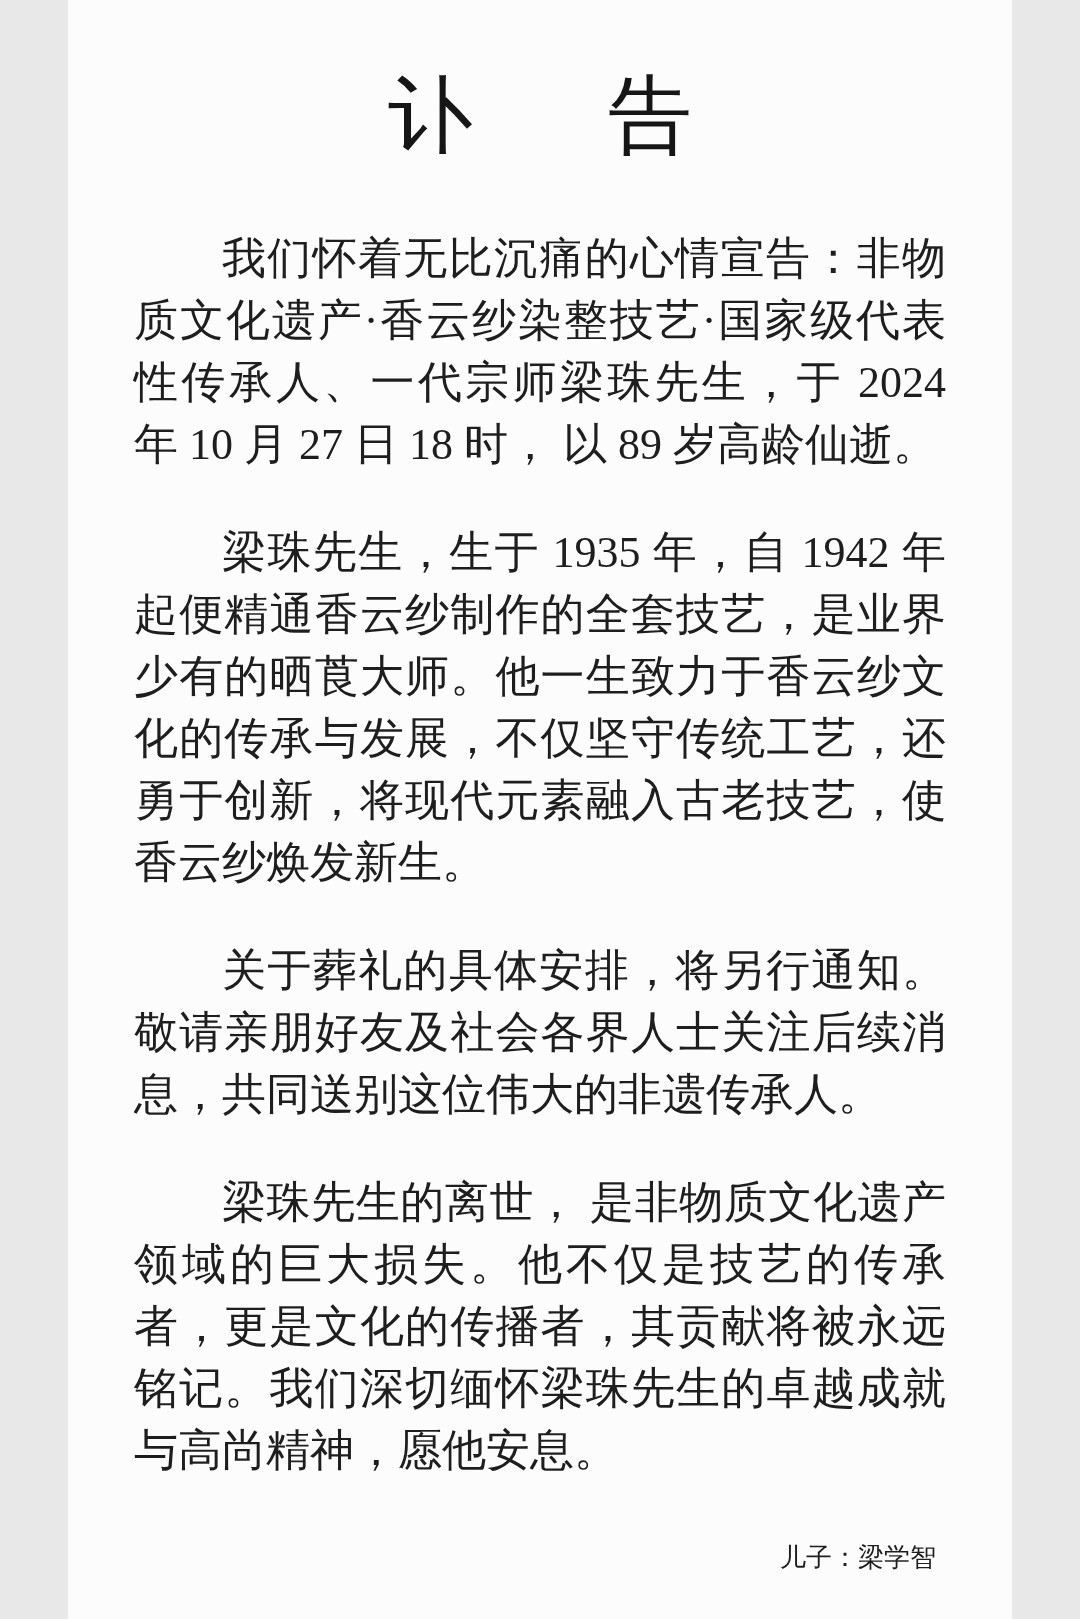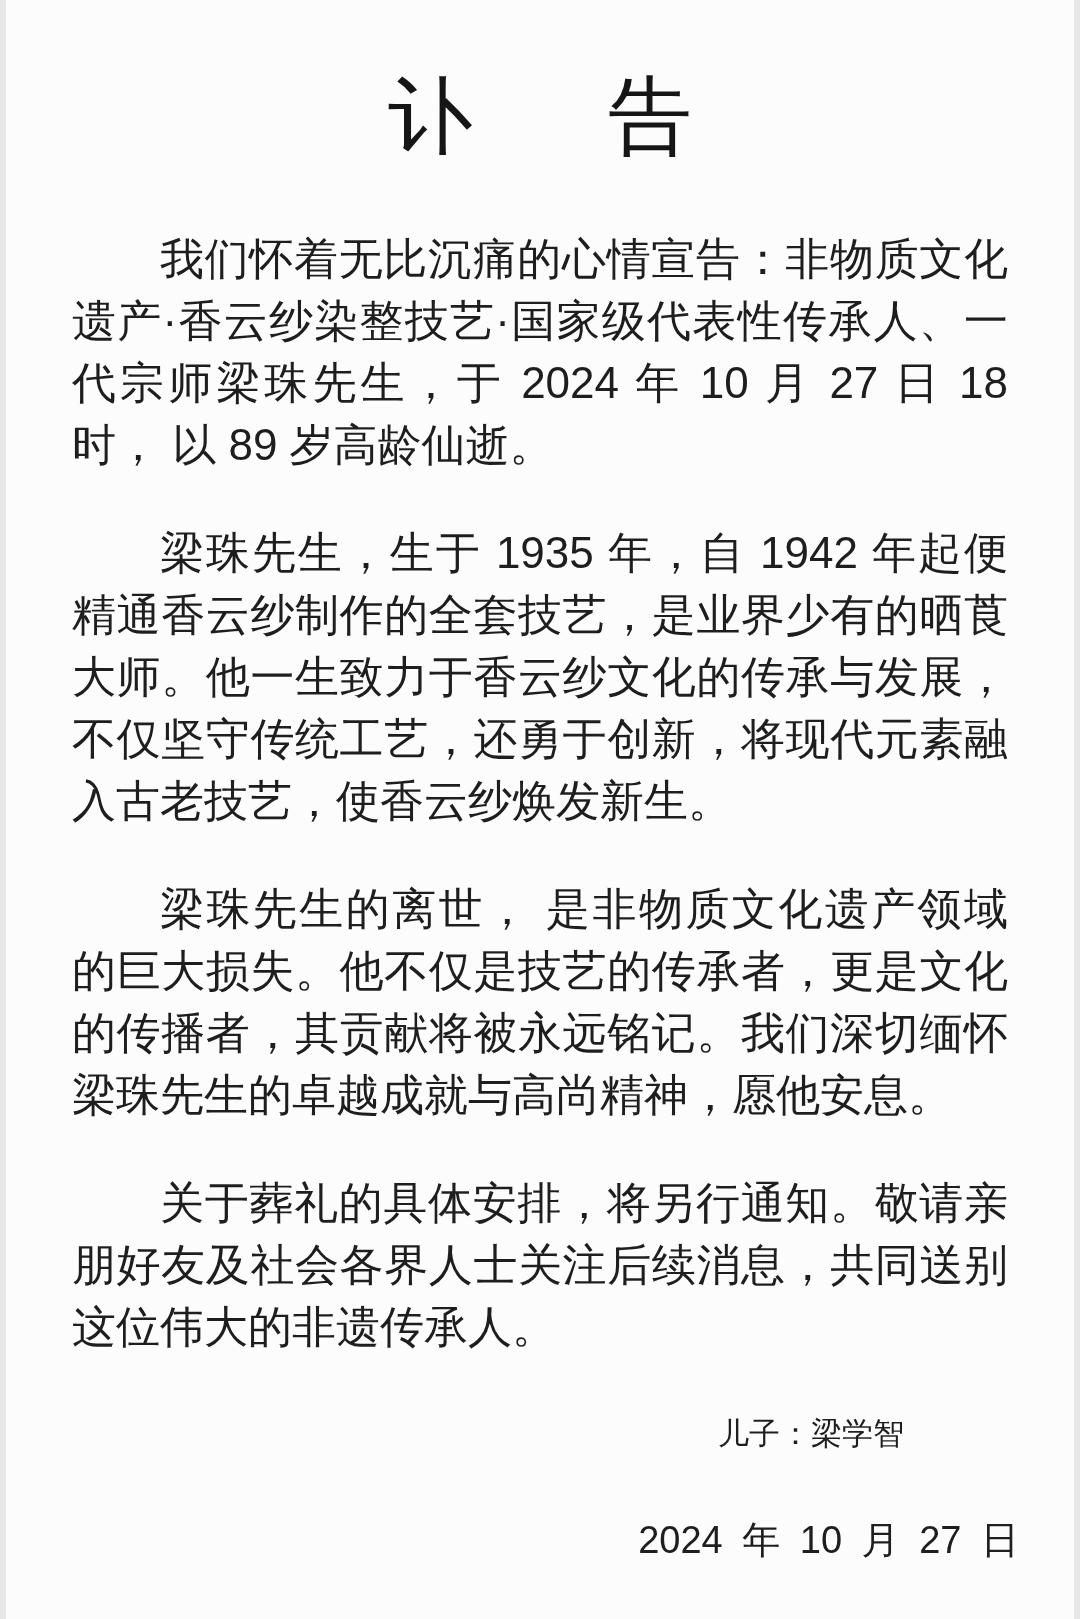--- a/index.html
+++ b/index.html
@@ -2,26 +2,26 @@
 <html lang="zh"><head>
 <meta charset="utf-8">
 <style>
   html, body {
     margin: 0;
     padding: 0;
     background: #e8e8e8;
   }
   .page {
     position: relative;
-    width: 1068px;
+    width: 944px;
     height: 1619px;
     margin: 0 auto;
     background: #fcfcfc;
     color: #1e1e1e;
-    font-family: Liberation Sans, sans-serif;
+    font-family: Liberation Serif, serif;
     overflow: hidden;
   }
   .title {
     margin: 0;
     padding-top: 70px;
     text-align: center;
     font-size: 84px;
     font-weight: 400;
     line-height: 1.1;
     letter-spacing: 26px;
@@ -34,21 +34,21 @@
     font-size: 44px;
     line-height: 62px;
     text-align: justify;
   }
   .para {
     margin: 0 0 46px 0;
     text-indent: 2em;
   }
   .signature {
     margin: 36px 0 0 712px;
-    font-size: 31px;
+    font-size: 26px;
     line-height: 60px;
     color: #1e1e1e;
   }
   .signature .sig-line {
     white-space: pre;
   }
   .date-line {
     margin-top: 46px;
     padding-right: 55px;
     text-align: right;
@@ -62,22 +62,22 @@
 </head>
 <body>
 
 <div class="page">
 
   <h1 class="title">讣　告</h1>
 
   <div class="body">
     <p class="para">我们怀着无比沉痛的心情宣告：非物质文化遗产·香云纱染整技艺·国家级代表性传承人、一代宗师梁珠先生，于 2024 年 10 月 27 日 18 时， 以 89 岁高龄仙逝。</p>
     <p class="para">梁珠先生，生于 1935 年，自 1942 年起便精通香云纱制作的全套技艺，是业界少有的晒莨大师。他一生致力于香云纱文化的传承与发展，不仅坚守传统工艺，还勇于创新，将现代元素融入古老技艺，使香云纱焕发新生。</p>
+    <p class="para">关于葬礼的具体安排，将另行通知。敬请亲朋好友及社会各界人士关注后续消息，共同送别这位伟大的非遗传承人。</p>
     <p class="para">梁珠先生的离世， 是非物质文化遗产领域的巨大损失。他不仅是技艺的传承者，更是文化的传播者，其贡献将被永远铭记。我们深切缅怀梁珠先生的卓越成就与高尚精神，愿他安息。</p>
-    <p class="para">关于葬礼的具体安排，将另行通知。敬请亲朋好友及社会各界人士关注后续消息，共同送别这位伟大的非遗传承人。</p>
   </div>
 
   <div class="signature">
     <div class="sig-line">儿子：梁学智</div>
   </div>
 
   <div class="date-line">2024 年 10 月 27 日</div>
 
 </div>
 

